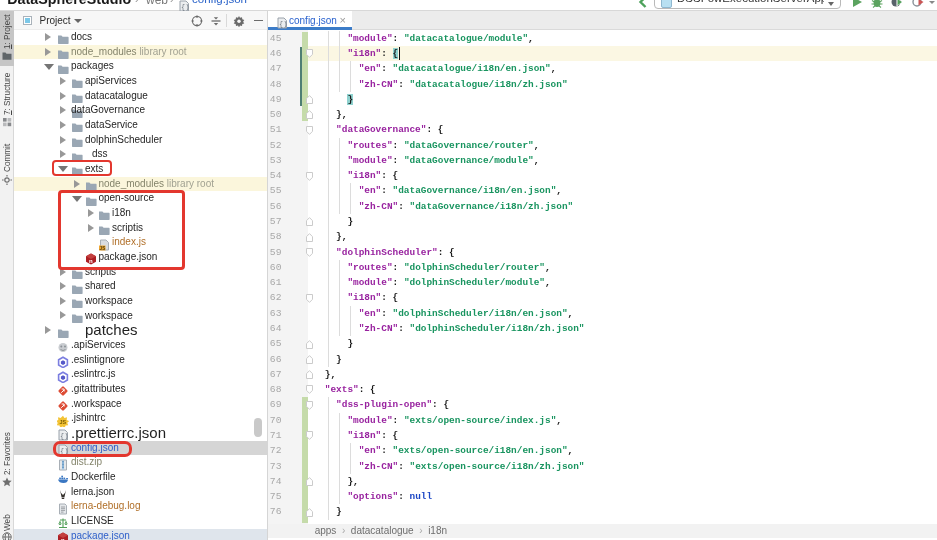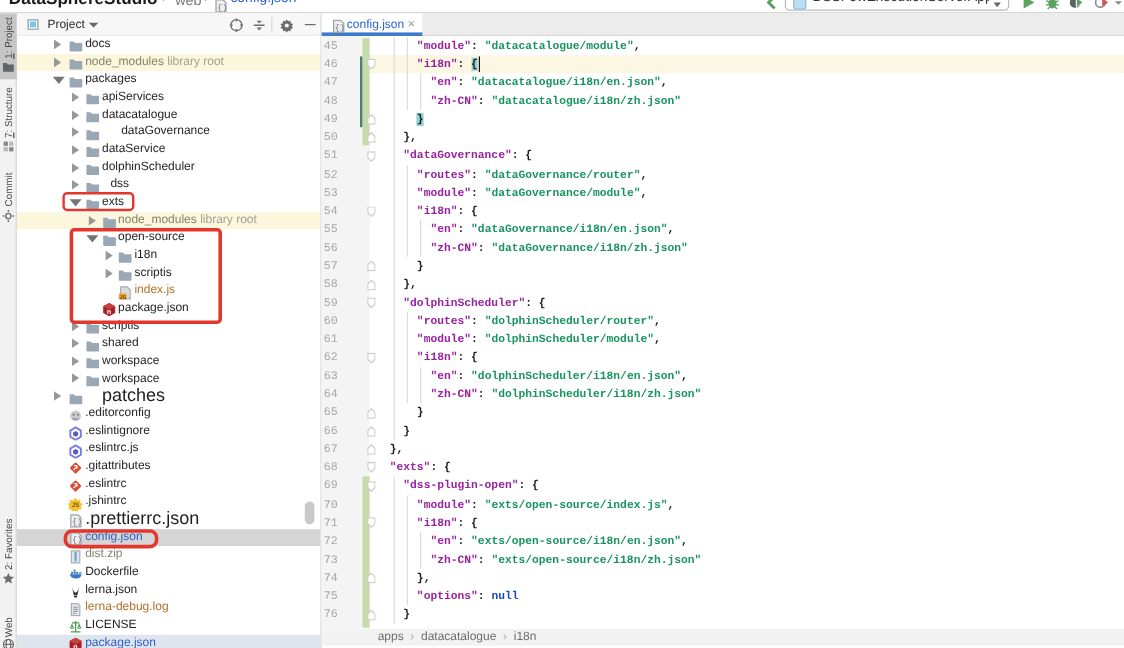--- a/index.html
+++ b/index.html
@@ -117,21 +117,21 @@
     <div style="position:absolute;left:71.0px;top:74.0px;height:14.7px;line-height:14.7px;font-size:10px;color:#1f1f1f;white-space:nowrap">apiServices</div>
     <div style="position:absolute;left:45.5px;top:91.5px;width:0;height:0;border-left:6.5px solid #989898;border-top:4.5px solid transparent;border-bottom:4.5px solid transparent"></div>
     <div style="position:absolute;left:57.1px;top:90.0px;width:12px;height:12px"><svg style="" width="12" height="12" viewBox="0 0 12 12">
         <path d="M1 2.5 h3.4 l1.2 1.3 H11 a.6.6 0 0 1 .6.6 v5.9 a.6.6 0 0 1 -.6.6 H1.6 A.6.6 0 0 1 1 10.3 z" fill="#9aa7b4"></path>
       </svg></div>
     <div style="position:absolute;left:71.0px;top:88.7px;height:14.7px;line-height:14.7px;font-size:10px;color:#1f1f1f;white-space:nowrap">datacatalogue</div>
     <div style="position:absolute;left:45.5px;top:106.2px;width:0;height:0;border-left:6.5px solid #989898;border-top:4.5px solid transparent;border-bottom:4.5px solid transparent"></div>
     <div style="position:absolute;left:57.1px;top:104.7px;width:12px;height:12px"><svg style="" width="12" height="12" viewBox="0 0 12 12">
         <path d="M1 2.5 h3.4 l1.2 1.3 H11 a.6.6 0 0 1 .6.6 v5.9 a.6.6 0 0 1 -.6.6 H1.6 A.6.6 0 0 1 1 10.3 z" fill="#9aa7b4"></path>
       </svg></div>
-    <div style="position:absolute;left:87px;top:103.4px;height:14.7px;line-height:14.7px;font-size:10px;color:#1f1f1f;white-space:nowrap">dataGovernance</div>
+    <div style="position:absolute;left:57px;top:103.4px;height:14.7px;line-height:14.7px;font-size:10px;color:#1f1f1f;white-space:nowrap">dataGovernance</div>
     <div style="position:absolute;left:45.5px;top:120.9px;width:0;height:0;border-left:6.5px solid #989898;border-top:4.5px solid transparent;border-bottom:4.5px solid transparent"></div>
     <div style="position:absolute;left:57.1px;top:119.4px;width:12px;height:12px"><svg style="" width="12" height="12" viewBox="0 0 12 12">
         <path d="M1 2.5 h3.4 l1.2 1.3 H11 a.6.6 0 0 1 .6.6 v5.9 a.6.6 0 0 1 -.6.6 H1.6 A.6.6 0 0 1 1 10.3 z" fill="#9aa7b4"></path>
       </svg></div>
     <div style="position:absolute;left:71.0px;top:118.0px;height:14.7px;line-height:14.7px;font-size:10px;color:#1f1f1f;white-space:nowrap">dataService</div>
     <div style="position:absolute;left:45.5px;top:135.5px;width:0;height:0;border-left:6.5px solid #989898;border-top:4.5px solid transparent;border-bottom:4.5px solid transparent"></div>
     <div style="position:absolute;left:57.1px;top:134.0px;width:12px;height:12px"><svg style="" width="12" height="12" viewBox="0 0 12 12">
         <path d="M1 2.5 h3.4 l1.2 1.3 H11 a.6.6 0 0 1 .6.6 v5.9 a.6.6 0 0 1 -.6.6 H1.6 A.6.6 0 0 1 1 10.3 z" fill="#9aa7b4"></path>
       </svg></div>
     <div style="position:absolute;left:71.0px;top:132.7px;height:14.7px;line-height:14.7px;font-size:10px;color:#1f1f1f;white-space:nowrap">dolphinScheduler</div>
@@ -202,41 +202,41 @@
     <div style="position:absolute;left:43.0px;top:324.6px;width:12px;height:12px"><svg style="" width="12" height="12" viewBox="0 0 12 12">
         <path d="M1 2.5 h3.4 l1.2 1.3 H11 a.6.6 0 0 1 .6.6 v5.9 a.6.6 0 0 1 -.6.6 H1.6 A.6.6 0 0 1 1 10.3 z" fill="#9aa7b4"></path>
       </svg></div>
     <div style="position:absolute;left:71px;top:323.3px;height:14.7px;line-height:14.7px;font-size:15px;color:#1f1f1f;white-space:nowrap">patches</div>
     <div style="position:absolute;left:43.0px;top:339.3px;width:12px;height:12px"><svg style="" width="12" height="12" viewBox="0 0 12 12">
         <circle cx="6" cy="6.5" r="4.5" fill="#c9ccd0"></circle>
         <circle cx="4.3" cy="5.6" r="1" fill="#8b9096"></circle>
         <circle cx="8" cy="5.6" r="1" fill="#8b9096"></circle>
         <path d="M3.5 8.5 q2.5 2 5 0" stroke="#8b9096" fill="none"></path>
       </svg></div>
-    <div style="position:absolute;left:57.0px;top:337.9px;height:14.7px;line-height:14.7px;font-size:10px;color:#1f1f1f;white-space:nowrap">.editorconfig</div>
+    <div style="position:absolute;left:57.0px;top:337.9px;height:14.7px;line-height:14.7px;font-size:10px;color:#1f1f1f;white-space:nowrap">.apiServices</div>
     <div style="position:absolute;left:43.0px;top:353.9px;width:12px;height:12px"><svg style="" width="12" height="12" viewBox="0 0 12 12">
         <path d="M6 1.2 L10.4 3.8 V9 L6 11.6 L1.6 9 V3.8 z" fill="none" stroke="#7b7ee0" stroke-width="1.6"></path>
         <path d="M6 4.2 L8.1 5.4 V7.8 L6 9 L3.9 7.8 V5.4 z" fill="#5659c8"></path>
       </svg></div>
     <div style="position:absolute;left:57.0px;top:352.6px;height:14.7px;line-height:14.7px;font-size:10px;color:#1f1f1f;white-space:nowrap">.eslintignore</div>
     <div style="position:absolute;left:43.0px;top:368.6px;width:12px;height:12px"><svg style="" width="12" height="12" viewBox="0 0 12 12">
         <path d="M6 1.2 L10.4 3.8 V9 L6 11.6 L1.6 9 V3.8 z" fill="none" stroke="#7b7ee0" stroke-width="1.6"></path>
         <path d="M6 4.2 L8.1 5.4 V7.8 L6 9 L3.9 7.8 V5.4 z" fill="#5659c8"></path>
       </svg></div>
     <div style="position:absolute;left:57.0px;top:367.2px;height:14.7px;line-height:14.7px;font-size:10px;color:#1f1f1f;white-space:nowrap">.eslintrc.js</div>
     <div style="position:absolute;left:43.0px;top:383.2px;width:12px;height:12px"><svg style="" width="12" height="12" viewBox="0 0 12 12">
         <rect x="2.4" y="2.4" width="7.2" height="7.2" rx="1.2" transform="rotate(45 6 6)" fill="#dd4c35"></rect>
         <path d="M4.6 4.0 l2.5 0 m0 0 l0 2.5 M4.2 7.8 L7.1 4.9" stroke="#fff" stroke-width="1" fill="none"></path>
       </svg></div>
     <div style="position:absolute;left:57.0px;top:381.9px;height:14.7px;line-height:14.7px;font-size:10px;color:#1f1f1f;white-space:nowrap">.gitattributes</div>
     <div style="position:absolute;left:43.0px;top:397.9px;width:12px;height:12px"><svg style="" width="12" height="12" viewBox="0 0 12 12">
         <rect x="2.4" y="2.4" width="7.2" height="7.2" rx="1.2" transform="rotate(45 6 6)" fill="#dd4c35"></rect>
         <path d="M4.6 4.0 l2.5 0 m0 0 l0 2.5 M4.2 7.8 L7.1 4.9" stroke="#fff" stroke-width="1" fill="none"></path>
       </svg></div>
-    <div style="position:absolute;left:57.0px;top:396.6px;height:14.7px;line-height:14.7px;font-size:10px;color:#1f1f1f;white-space:nowrap">.eslintrc</div>
+    <div style="position:absolute;left:57.0px;top:396.6px;height:14.7px;line-height:14.7px;font-size:10px;color:#1f1f1f;white-space:nowrap">.workspace</div>
     <div style="position:absolute;left:43.0px;top:412.6px;width:12px;height:12px"><svg style="" width="12" height="12" viewBox="0 0 12 12">
         <path d="M6 0.8 l1.4 2.2 2.6-.8 -.3 2.7 2.5 1.1 -2 1.8 1 2.5 -2.7.2 -.8 2.6 -2.2-1.6 -2.2 1.6 -.8-2.6 -2.7-.2 1-2.5 -2-1.8 2.5-1.1 -.3-2.7 2.6.8 z" fill="#f3c335"></path>
         <text x="2.6" y="8.6" font-family="Liberation Sans" font-weight="bold" font-size="5.4" fill="#7a5b00">JS</text>
       </svg></div>
     <div style="position:absolute;left:57.0px;top:411.2px;height:14.7px;line-height:14.7px;font-size:10px;color:#1f1f1f;white-space:nowrap">.jshintrc</div>
     <div style="position:absolute;left:43.0px;top:427.2px;width:12px;height:12px"><svg style="" width="12" height="12" viewBox="0 0 12 12">
         <path d="M2 1 h6 l2.5 2.5 V11 H2 z" fill="#ebedef" stroke="#9aa2ab" stroke-width="1"></path>
         <text x="3" y="9" font-family="Liberation Mono, monospace" font-size="7" fill="#6e7680">{)</text>
       </svg></div>
     <div style="position:absolute;left:57.0px;top:425.9px;height:14.7px;line-height:14.7px;font-size:15px;color:#1f1f1f;white-space:nowrap">.prettierrc.json</div>

